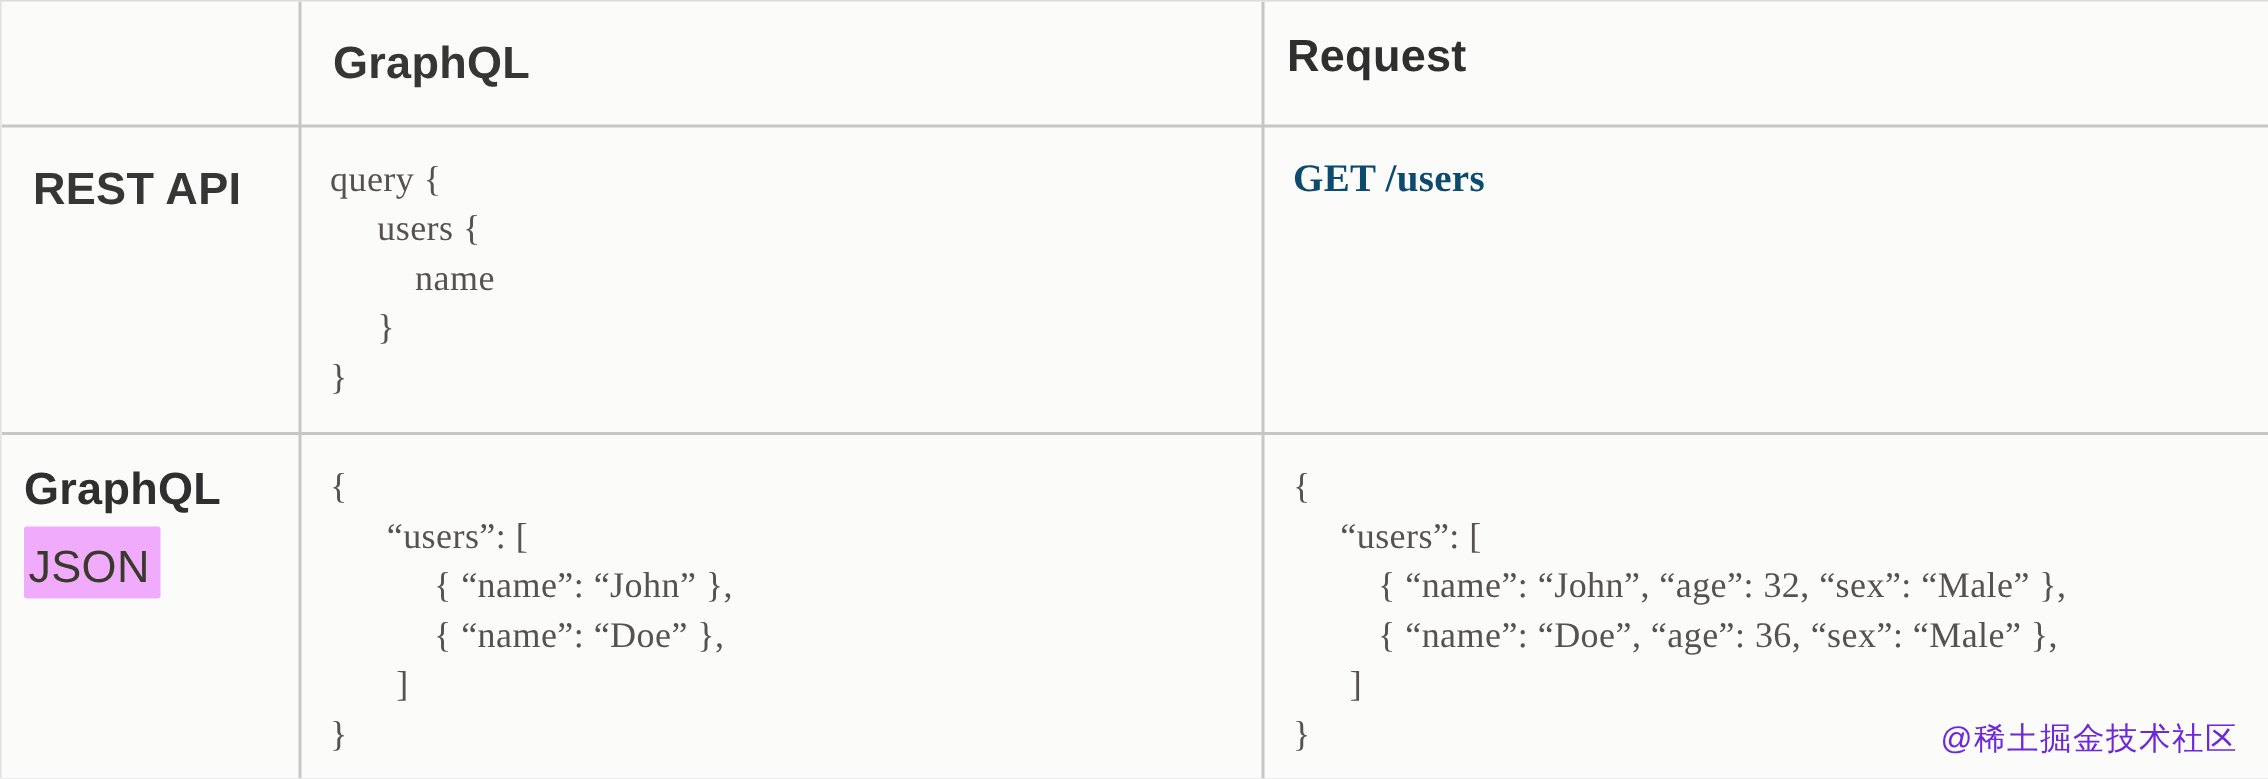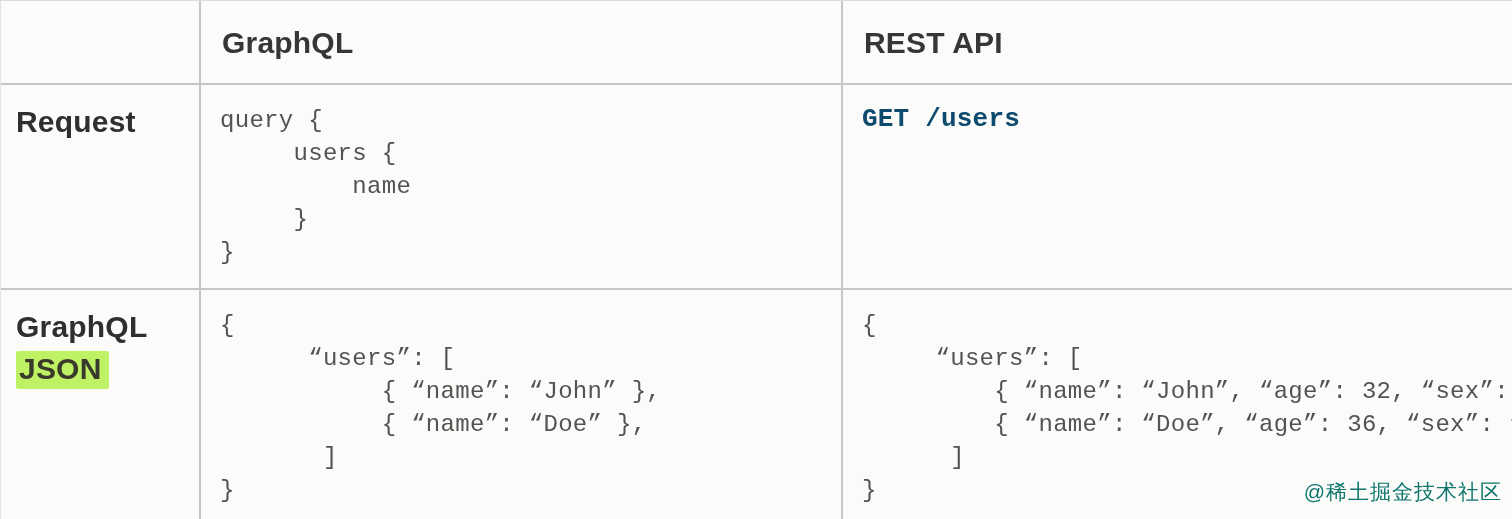--- a/index.html
+++ b/index.html
@@ -38,69 +38,69 @@
   .rowlabel-text {
     font-size: 30px;
     font-weight: 600;
     color: #2f2f2f;
     letter-spacing: 0.2px;
     display: inline-block;
   }
   .json-highlight {
     display: inline-block;
     margin-top: 7px;
-    padding: 1px 7px 3px 3px;
+    padding: 11px 7px 3px 3px;
     font-size: 30px;
-    font-weight: 700;
+    font-weight: 400;
     color: #3a3a2c;
     letter-spacing: 0.2px;
-    background: #bef264;
+    background: #f0abfc;
     border-radius: 2px;
   }
   .code-cell { padding: 19px 0 0 19px; }
   .code {
-    font-family: Liberation Mono, monospace;
+    font-family: Liberation Serif, serif;
     font-size: 24px;
     line-height: 33px;
     letter-spacing: 0.3px;
     color: #555352;
     white-space: pre;
   }
   .rest-request {
     font-size: 26px;
     font-weight: 600;
     letter-spacing: 0.2px;
     color: #0c4a6e;
     line-height: 30px;
   }
   .watermark {
     position: absolute;
-    right: 10px;
+    right: 20px;
     bottom: 13px;
     font-size: 21px;
     letter-spacing: 1px;
-    color: #0f766e;
+    color: #6d28d9;
   }
 </style>
 </head>
 <body>
 
 <div class="figure">
   <div class="grid">
 
     <div class="cell"></div>
     <div class="cell header-cell">
       <span class="header-text">GraphQL</span>
     </div>
+    <div class="cell rowlabel-cell">
+      <span class="rowlabel-text">Request</span>
+    </div>
+
     <div class="cell header-cell">
       <span class="header-text">REST API</span>
-    </div>
-
-    <div class="cell rowlabel-cell">
-      <span class="rowlabel-text">Request</span>
     </div>
     <div class="cell code-cell">
       <pre class="code">query {
      users {
          name
      }
 }</pre>
     </div>
     <div class="cell code-cell">
       <pre class="code rest-request">GET /users</pre>

